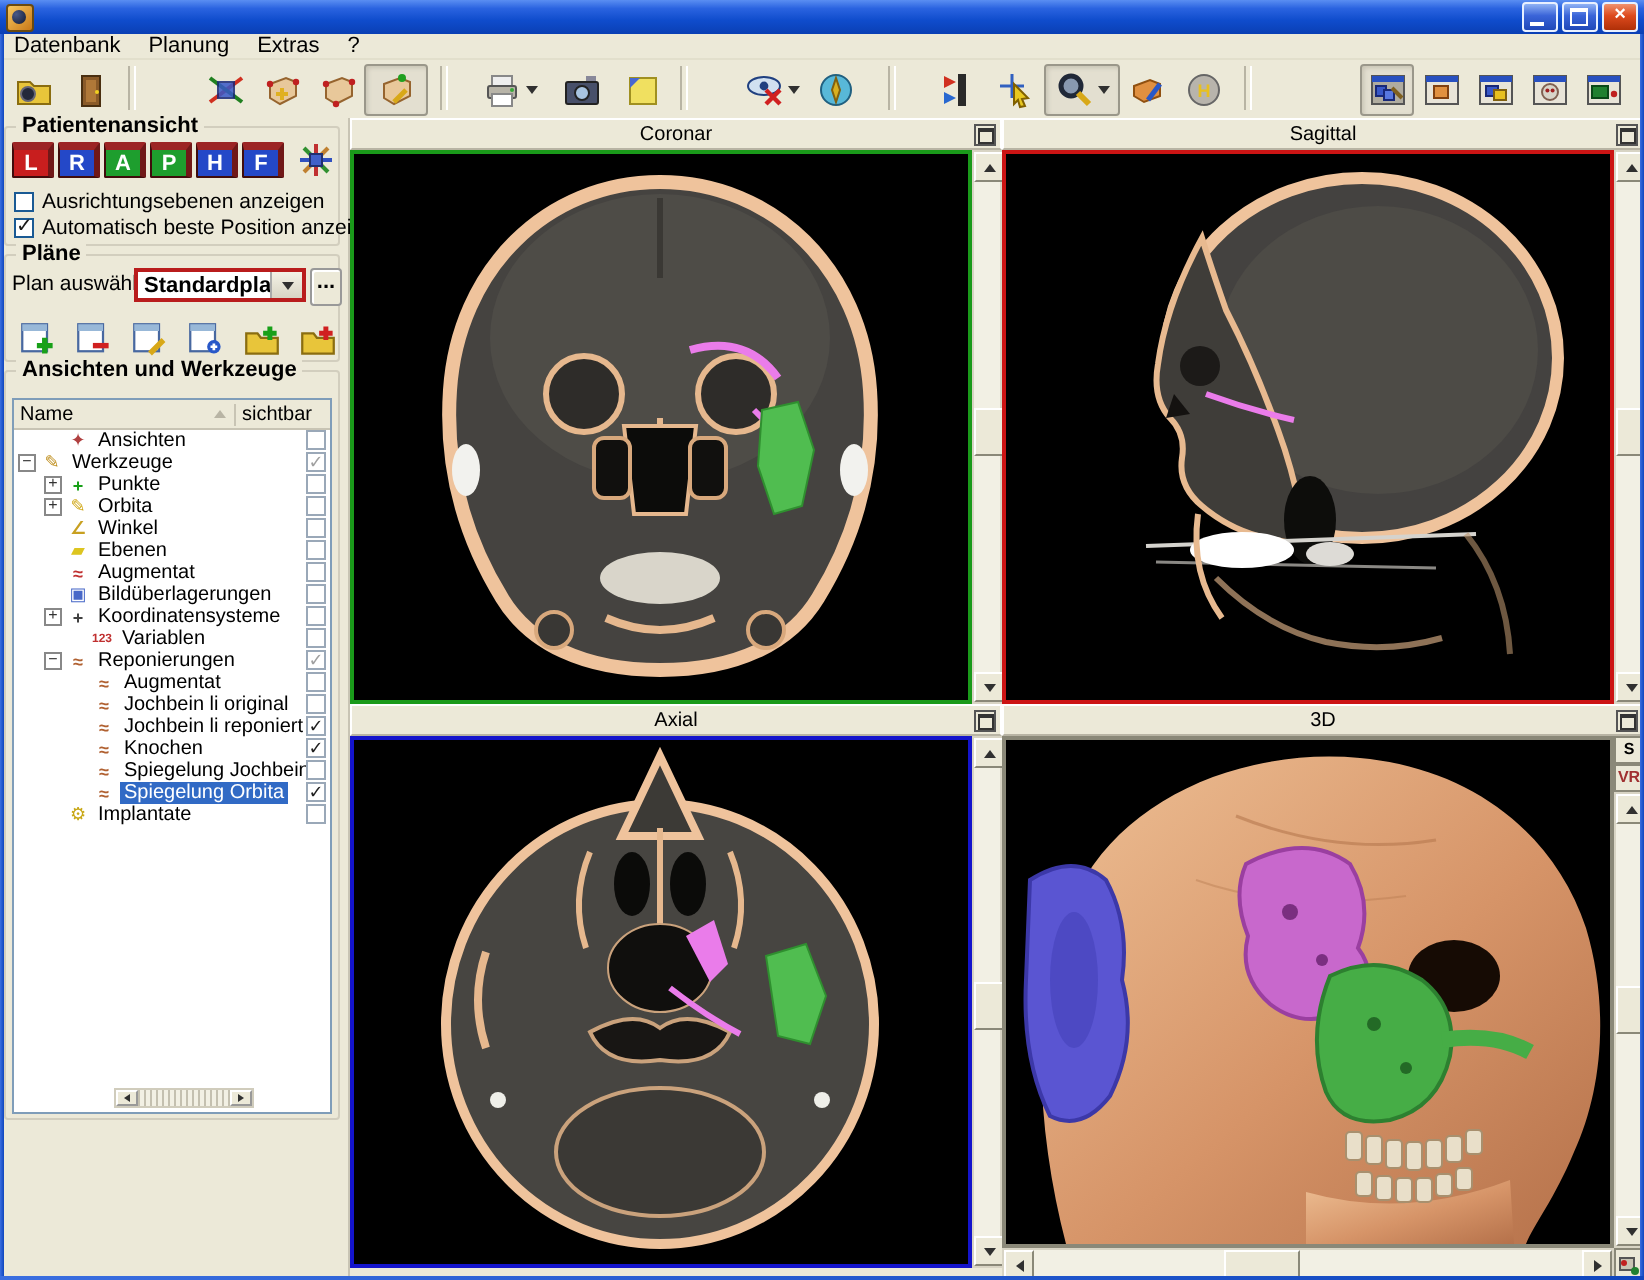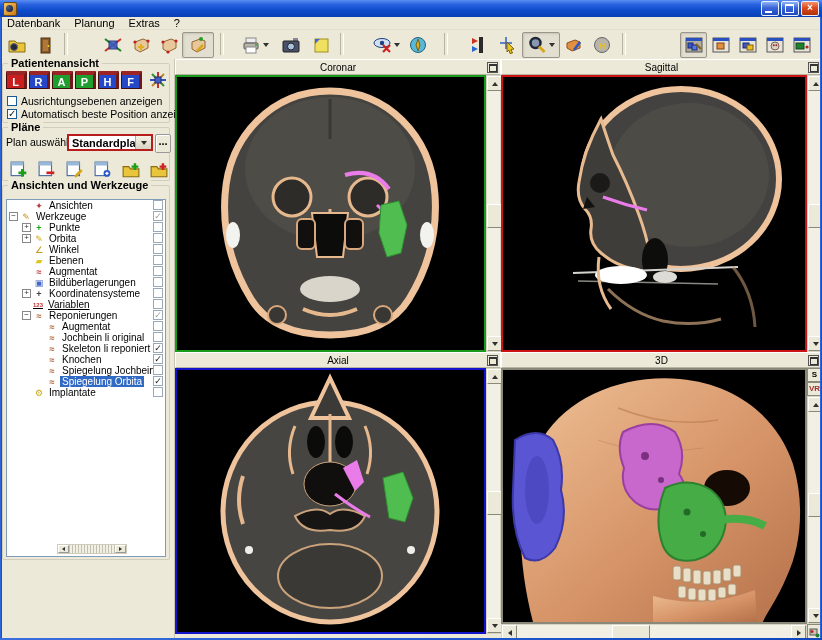--- a/index.html
+++ b/index.html
@@ -346,20 +346,27 @@
         <svg width="18" height="18" viewBox="0 0 16 16">
           <path d="M1 5 L6 5 L7.5 7 L15 7 L15 14 L1 14 Z" fill="#e8c53a" stroke="#8a6d10"></path>
           <path d="M11.5 2 v6 M8.5 5 h6" stroke="#d02020" stroke-width="2.2"></path>
         </svg>
       </span>
   </div>
 
   <div class="grp" style="top:126px;height:375px">
     <span class="grp-title">Ansichten und Werkzeuge</span>
     <div class="treebox" style="height:358px">
+      <div class="tree-head">
+        <span class="th-name">
+            <span>Name</span>
+            <i class="sortmark"></i>
+          </span>
+        <span class="th-vis">sichtbar</span>
+      </div>
       <div class="tree-rows">
           <div class="tree-row" style="padding-left: 15px;">
             <span style="width: 11px; flex: 0 0 auto;"></span>
             <span class="tree-icon" style="color: rgb(176, 64, 64);">✦</span>
             <span class="tree-label">Ansichten</span>
             <span class="rowcb"></span>
           </div>
           <div class="tree-row" style="padding-left: 2px;">
             <span class="expander">−</span>
             <span class="tree-icon" style="color: rgb(192, 144, 32);">✎</span>
@@ -401,21 +408,21 @@
             <span class="tree-icon" style="color: rgb(72, 104, 200);">▣</span>
             <span class="tree-label">Bildüberlagerungen</span>
             <span class="rowcb"></span>
           </div>
           <div class="tree-row" style="padding-left: 15px;">
             <span class="expander">+</span>
             <span class="tree-icon" style="color: rgb(64, 64, 64);">+</span>
             <span class="tree-label">Koordinatensysteme</span>
             <span class="rowcb"></span>
           </div>
-          <div class="tree-row" style="padding-left: 14px; text-decoration: underline;">
+          <div class="tree-row" style="padding-left: 27px;">
             <span style="width: 11px; flex: 0 0 auto;"></span>
             <span class="tree-icon" style="color: rgb(192, 48, 48); font-size: 6px;">123</span>
             <span class="tree-label">Variablen</span>
             <span class="rowcb"></span>
           </div>
           <div class="tree-row" style="padding-left: 15px;">
             <span class="expander">−</span>
             <span class="tree-icon" style="color: rgb(176, 96, 48);">≈</span>
             <span class="tree-label">Reponierungen</span>
             <span class="rowcb" style="color: rgb(160, 160, 160);">✓</span>
@@ -428,21 +435,21 @@
           </div>
           <div class="tree-row" style="padding-left: 28px;">
             <span style="width: 11px; flex: 0 0 auto;"></span>
             <span class="tree-icon" style="color: rgb(176, 96, 48);">≈</span>
             <span class="tree-label">Jochbein li original</span>
             <span class="rowcb"></span>
           </div>
           <div class="tree-row" style="padding-left: 28px;">
             <span style="width: 11px; flex: 0 0 auto;"></span>
             <span class="tree-icon" style="color: rgb(176, 96, 48);">≈</span>
-            <span class="tree-label">Skeleton li reponiert</span>
+            <span class="tree-label">Jochbein li reponiert</span>
             <span class="rowcb" style="color: rgb(32, 32, 32);">✓</span>
           </div>
           <div class="tree-row" style="padding-left: 28px;">
             <span style="width: 11px; flex: 0 0 auto;"></span>
             <span class="tree-icon" style="color: rgb(176, 96, 48);">≈</span>
             <span class="tree-label">Knochen</span>
             <span class="rowcb" style="color: rgb(32, 32, 32);">✓</span>
           </div>
           <div class="tree-row" style="padding-left: 28px;">
             <span style="width: 11px; flex: 0 0 auto;"></span>

